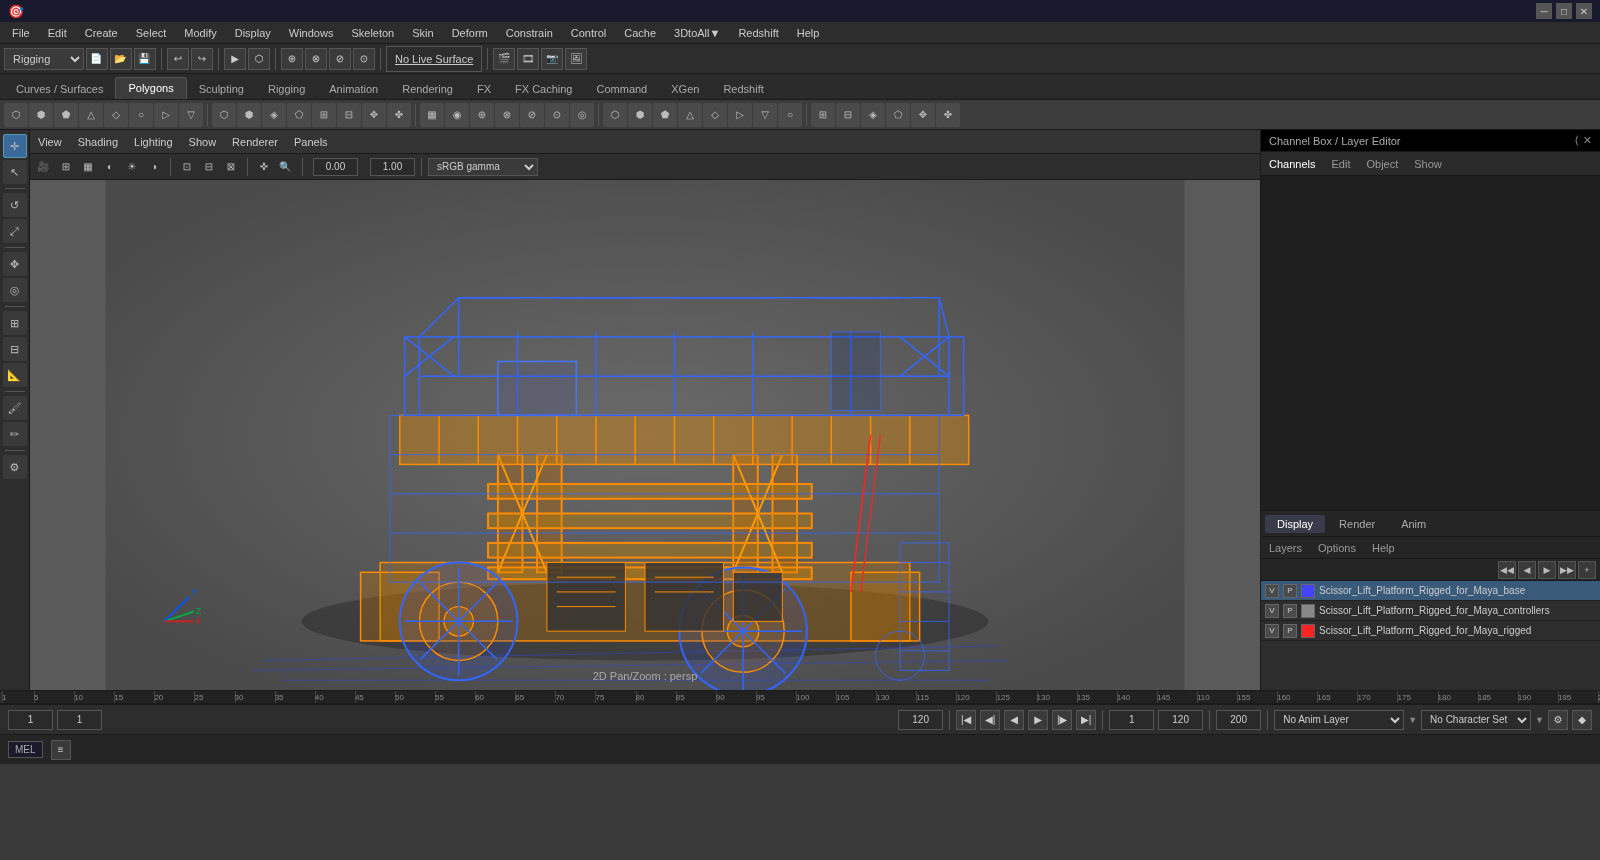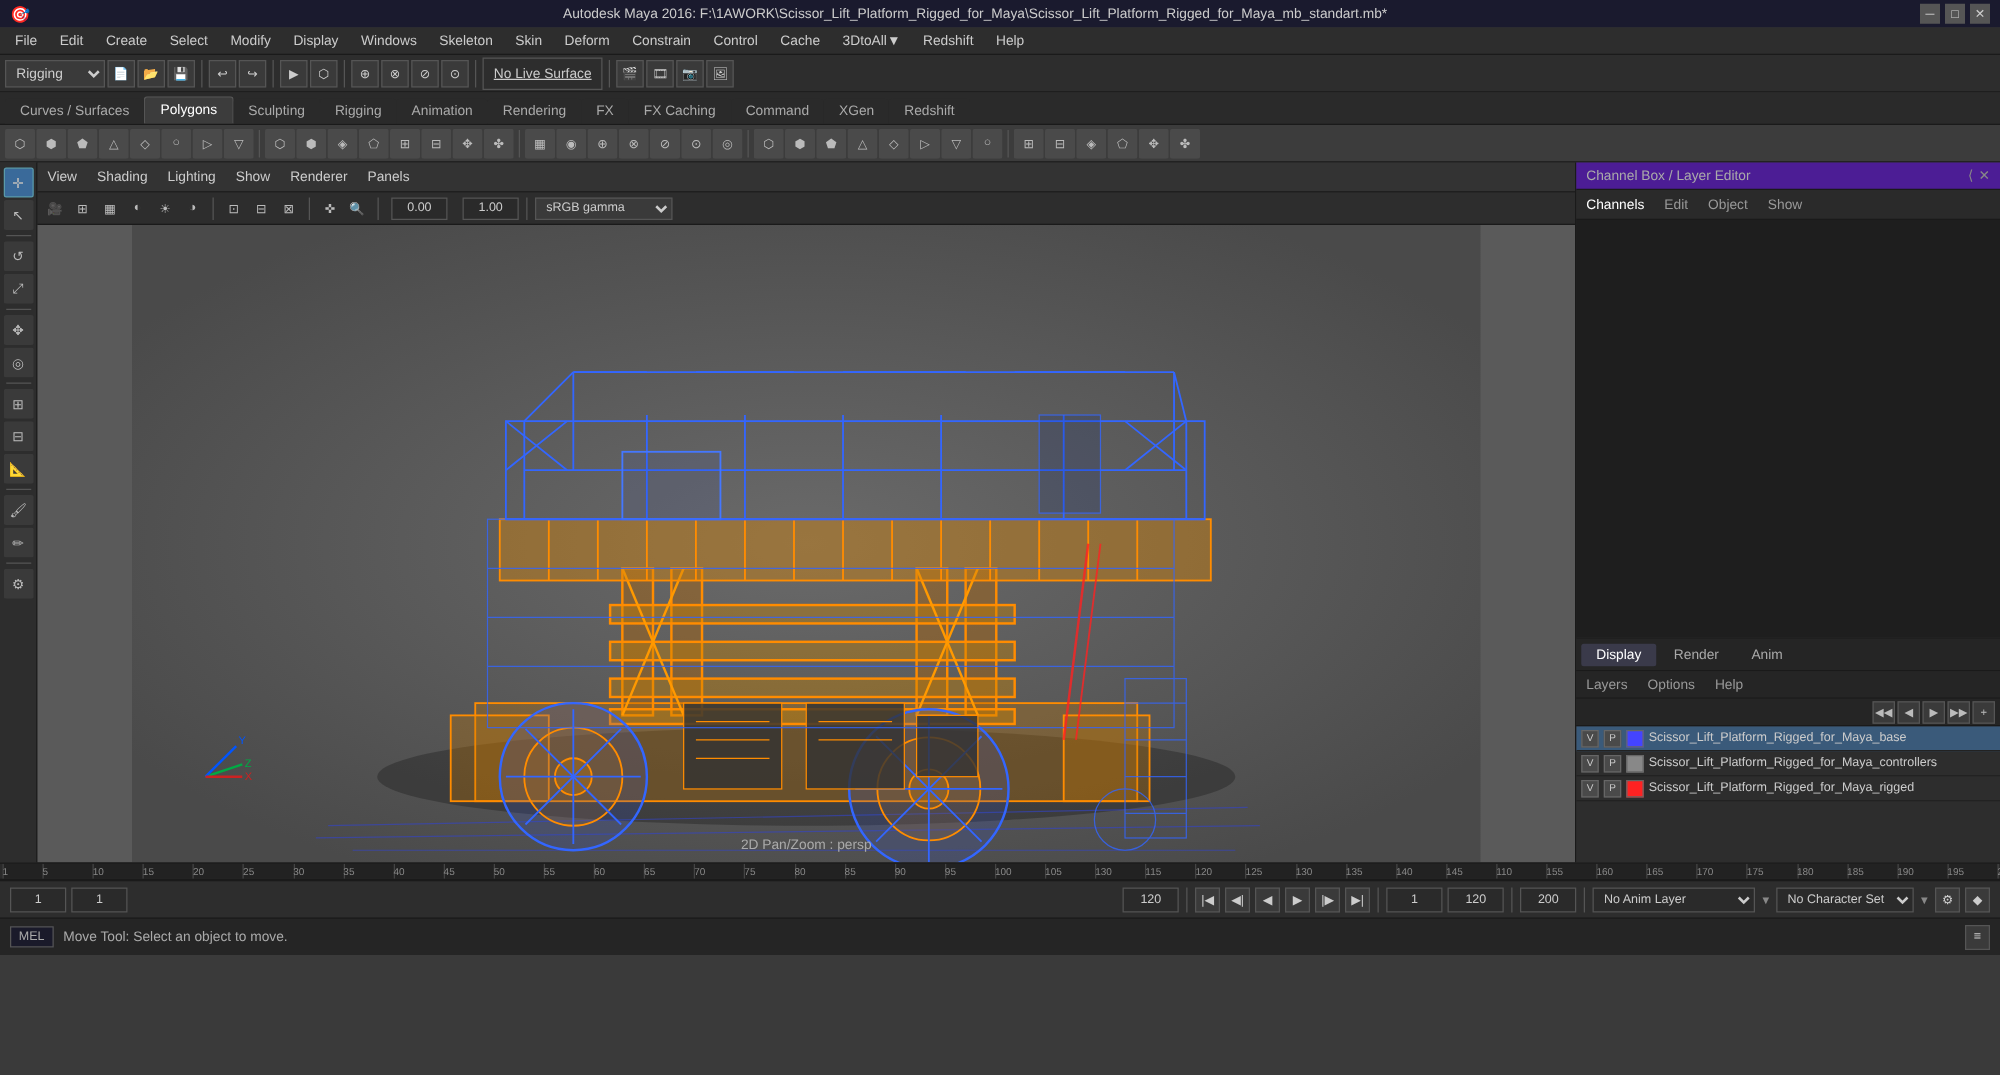--- a/index.html
+++ b/index.html
@@ -253,21 +253,21 @@
     
     #right-panel {
       width: 340px;
       background: #2d2d2d;
       border-left: 1px solid #1a1a1a;
       display: flex;
       flex-direction: column;
     }
     #channel-box-header {
       height: 22px;
-      background: #4c1d95;
+      background: #000000;
       display: flex;
       align-items: center;
       justify-content: space-between;
       padding: 0 8px;
       border-bottom: 1px solid #1a1a1a;
     }
     .cb-title { font-size: 11px; color: #aaa; }
     #channel-box-tabs {
       height: 24px;
       background: #2a2a2a;
@@ -468,21 +468,20 @@
     #viewport-canvas svg {
       width: 100%;
       height: 100%;
     }
   </style>
 </head>
 <body>
 
 <div id="title-bar">
   <span style="font-size:13px;">🎯</span>
-  <span class="title-text">Autodesk Maya 2016: F:\1AWORK\Scissor_Lift_Platform_Rigged_for_Maya\Scissor_Lift_Platform_Rigged_for_Maya_mb_standart.mb*</span>
   <div class="window-controls">
     <button class="win-btn">─</button>
     <button class="win-btn">□</button>
     <button class="win-btn">✕</button>
   </div>
 </div>
 
 <div id="menu-bar">
 <span class="menu-item">File</span>
     <span class="menu-item">Edit</span>
@@ -976,15 +975,14 @@
   <select class="char-set-select">
     <option>No Character Set</option>
   </select>
   <span style="font-size:9px;color:#888;">▼</span>
   <button class="playback-btn">⚙</button>
   <button class="playback-btn">◆</button>
 </div>
 
 <div id="status-bar">
   <button class="mel-badge">MEL</button>
-  <span class="status-text">Move Tool: Select an object to move.</span>
   <button class="playback-btn">≡</button>
 </div>
 
 </body></html>

